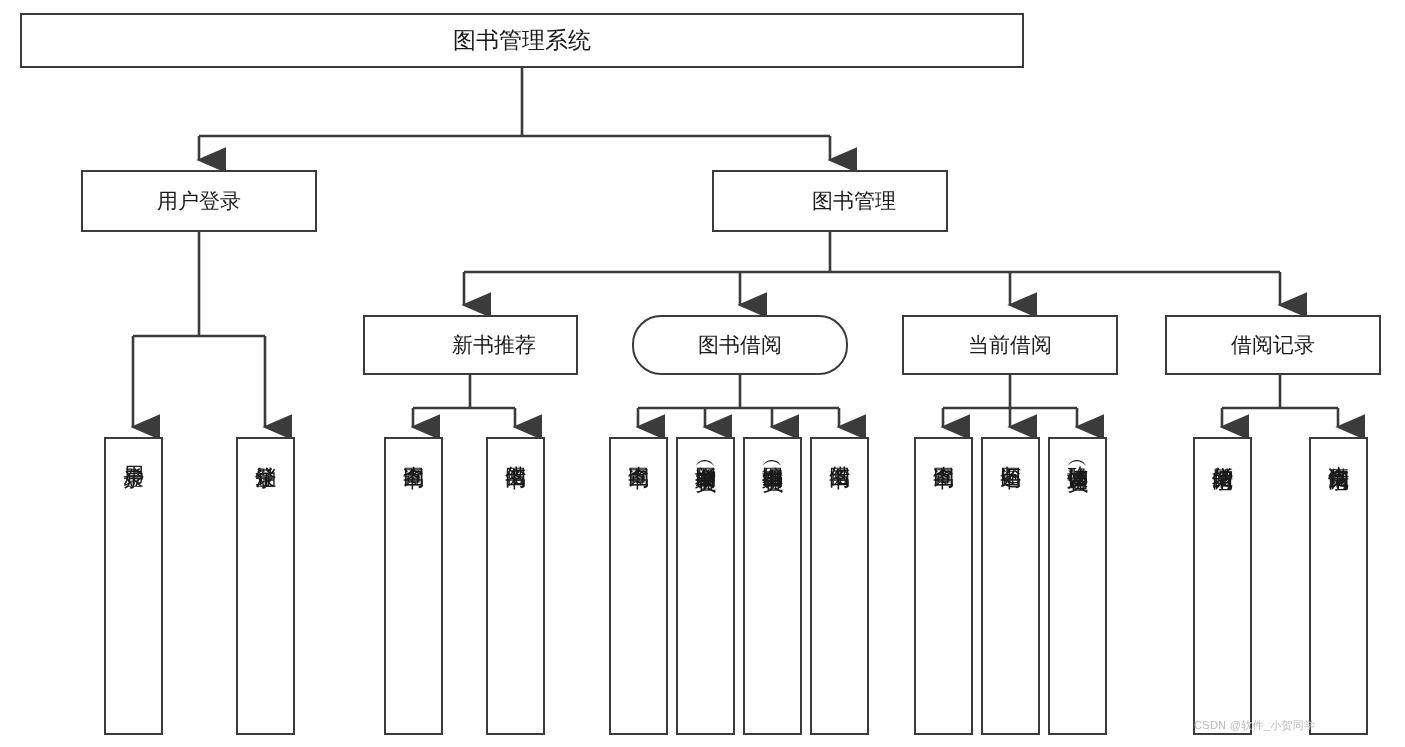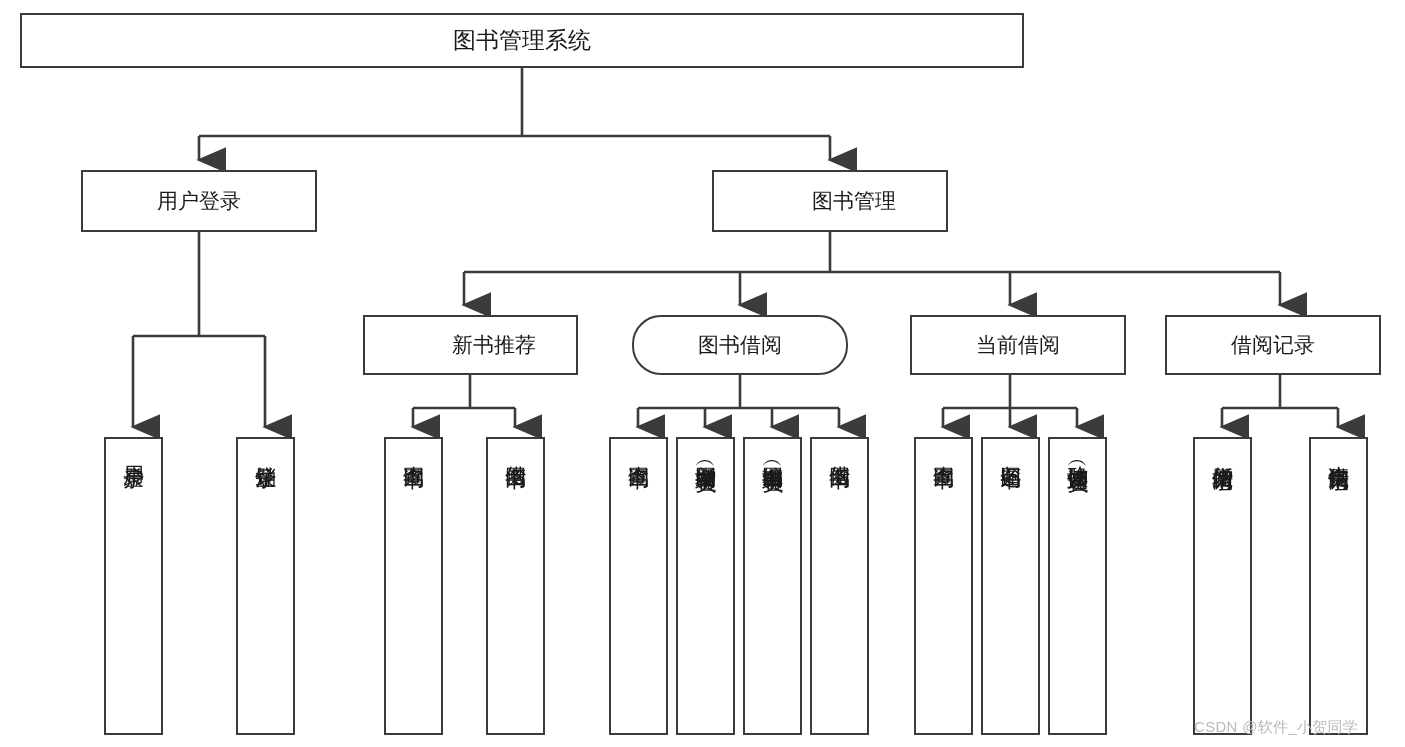--- a/index.html
+++ b/index.html
@@ -54,21 +54,21 @@
     writing-mode: vertical-rl;
     text-orientation: upright;
     font-size: 21px;
     line-height: 1.16;
     letter-spacing: 1px;
     white-space: nowrap;
     color: #1a1a1a;
   }
   .watermark {
     position: absolute;
-    font-size: 15px;
+    font-size: 11px;
     color: #b9b9b9;
     white-space: nowrap;
     letter-spacing: 0.3px;
   }
 </style>
 </head>
 <body>
 
 <div id="canvas">
 
@@ -133,21 +133,21 @@
   <div class="node lvl2" style="left:712px; top:170px; width:236px; height:62px;padding-left:48px;">
     <span>图书管理</span>
   </div>
 
   <div class="node lvl3" style="left:363px; top:315px; width:215px; height:60px;padding-left:47px;">
     <span>新书推荐</span>
   </div>
   <div class="node lvl3" style="left:632px; top:315px; width:216px; height:60px;border-radius:29px;">
     <span>图书借阅</span>
   </div>
-  <div class="node lvl3" style="left:902px; top:315px; width:216px; height:60px;margin-left:8px;">
+  <div class="node lvl3" style="left:902px; top:315px; width:216px; height:60px;">
     <span>当前借阅</span>
   </div>
   <div class="node lvl3" style="left:1165px; top:315px; width:216px; height:60px;">
     <span>借阅记录</span>
   </div>
 
   <div class="node leaf" style="left:104px; top:437px; width:59px; height:298px;">
     <span class="vtext">用户登录</span>
   </div>
   <div class="node leaf" style="left:236px; top:437px; width:59px; height:298px;">

